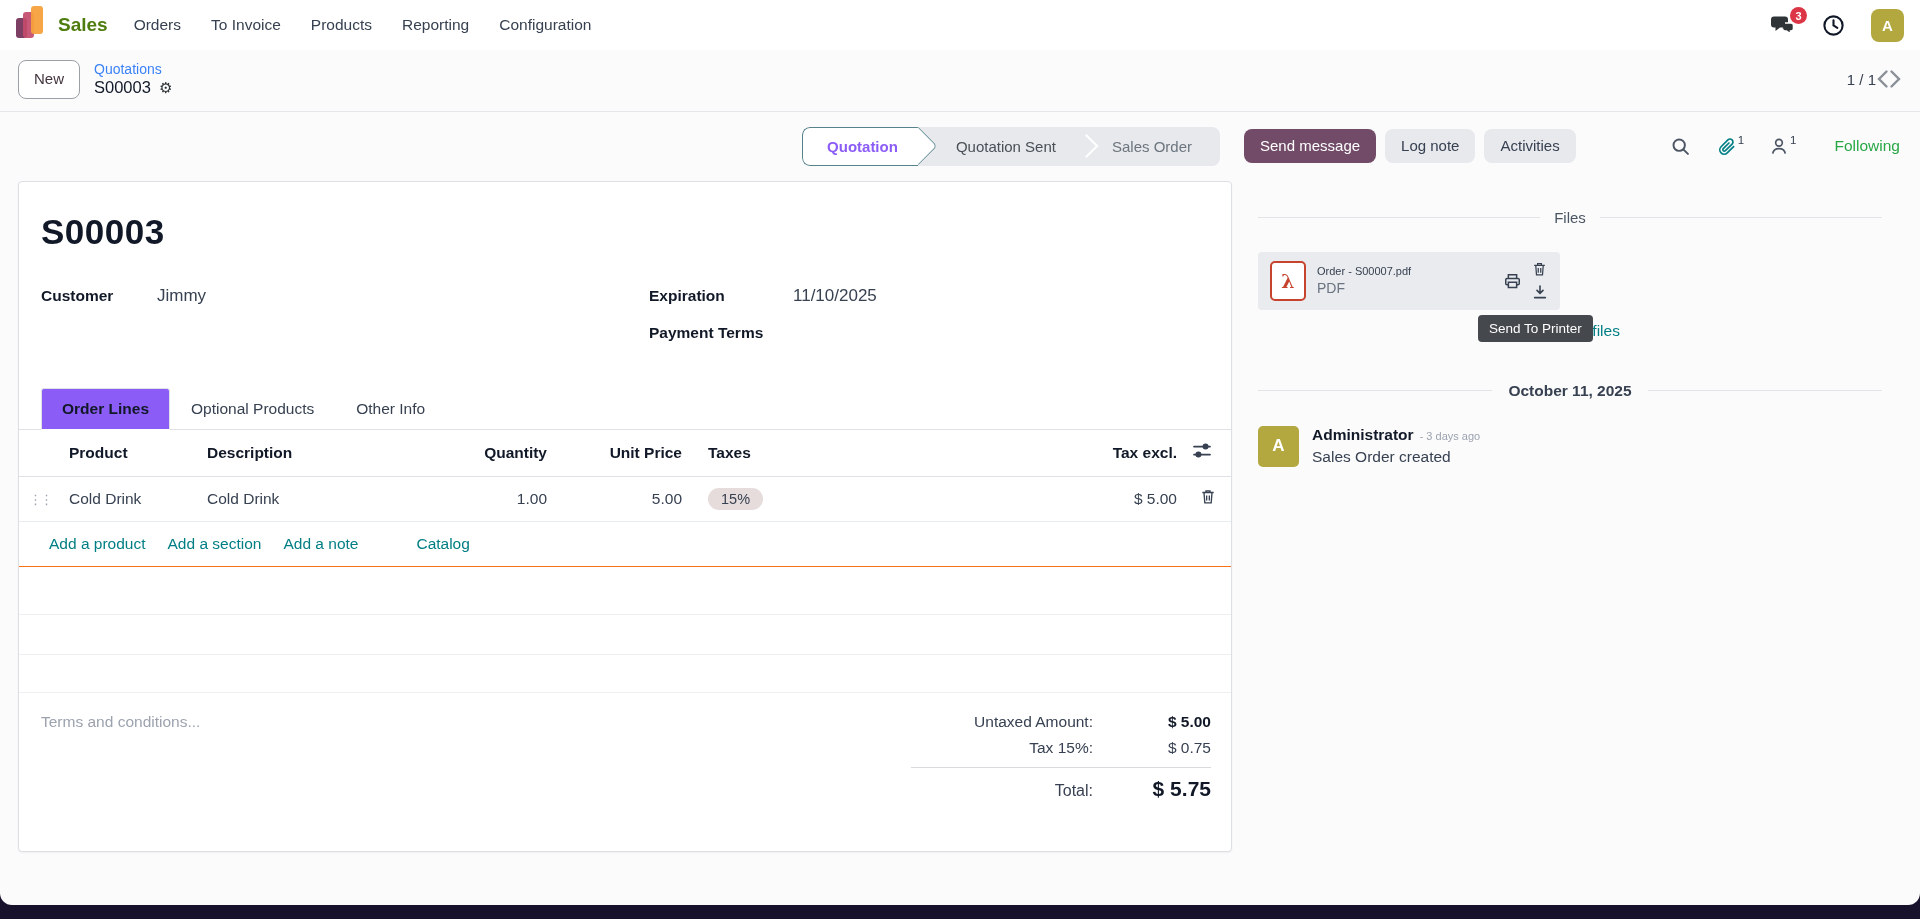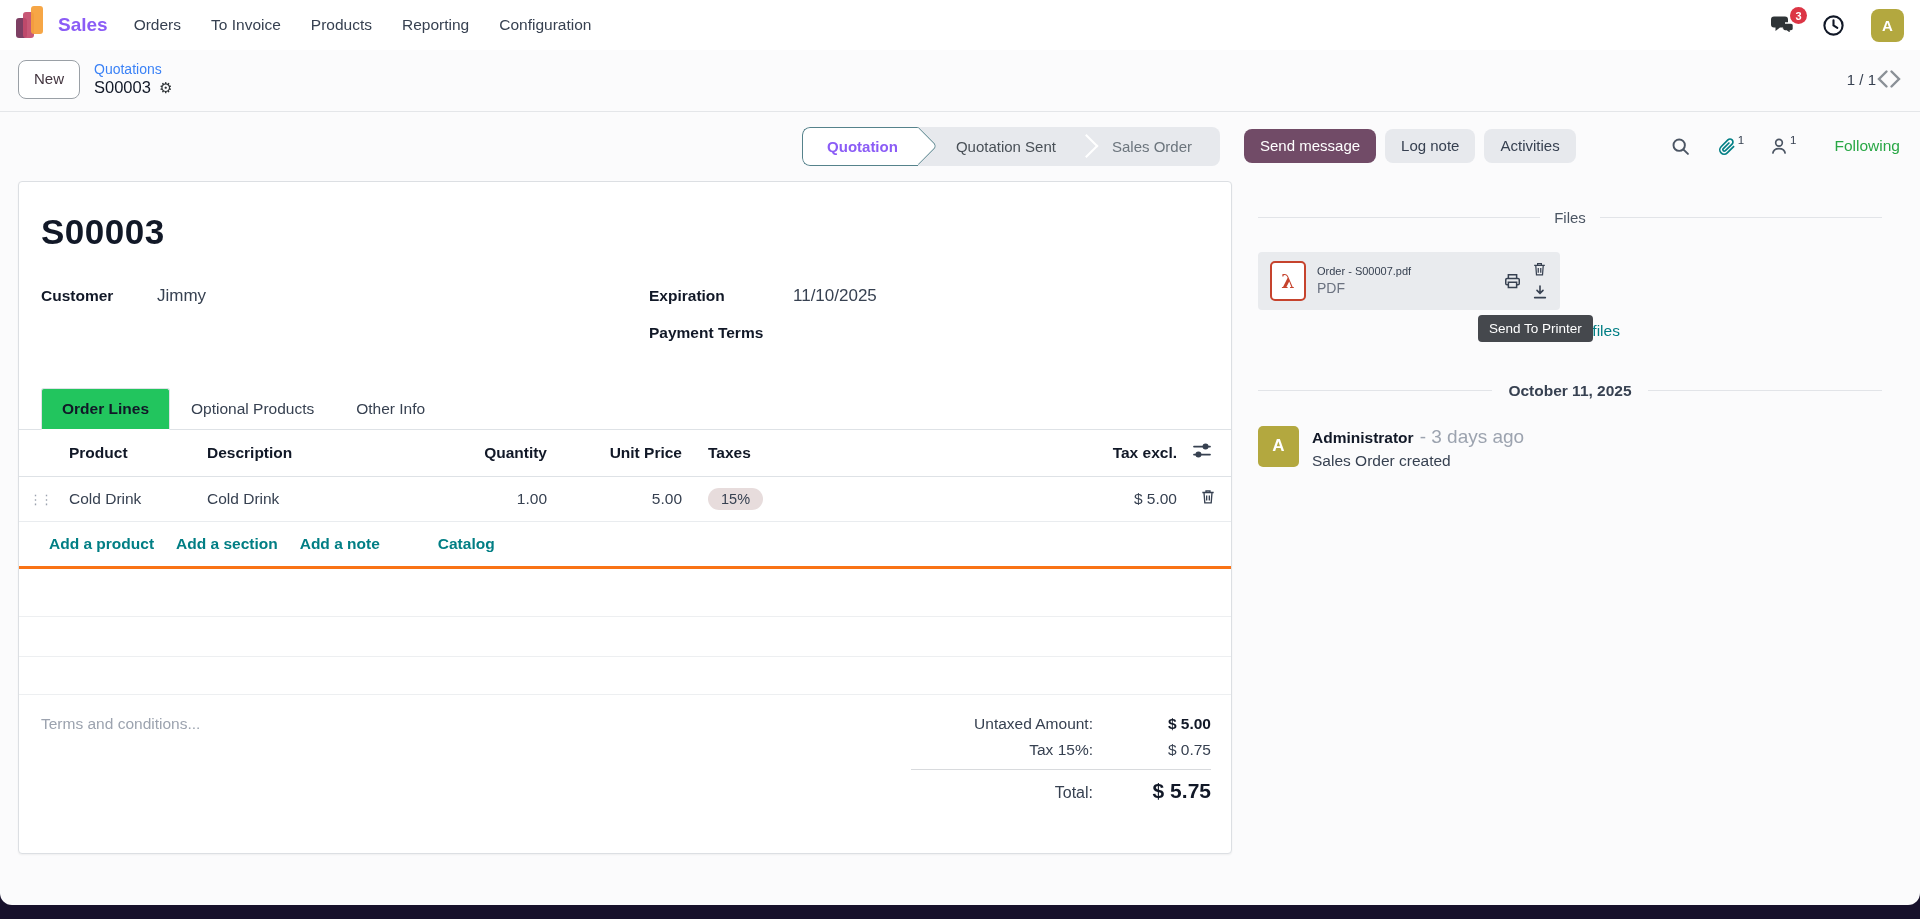--- a/index.html
+++ b/index.html
@@ -7,21 +7,21 @@
   body { background:#17112b; font-family:"Liberation Sans", sans-serif; color:#374151; font-size:15px; }
   .app { height:905px; background:#fbfbfc; border-radius:0 0 12px 12px; overflow:hidden; display:flex; flex-direction:column; }
 
   
   .topbar { background:#fff; height:50px; display:flex; align-items:center; padding:0 16px; flex:0 0 auto; }
   .logo { display:flex; align-items:flex-end; gap:0; margin-right:14px; position:relative; width:28px; height:30px; }
   .logo i { display:block; border-radius:3px; }
   .logo .b1 { width:11px; height:20px; background:#7d3f63; position:absolute; left:0; bottom:2px; }
   .logo .b2 { width:11px; height:26px; background:#c34a6b; position:absolute; left:7px; bottom:2px; opacity:.92; }
   .logo .b3 { width:12px; height:28px; background:#f6a13c; position:absolute; left:15px; bottom:6px; opacity:.95; }
-  .app-name { font-size:19px; font-weight:700; color:#8b5cf6; margin-right:26px; }
+  .app-name { font-size:19px; font-weight:700; color:#4d7c0f; margin-right:26px; }
   .nav-items { display:flex; gap:30px; }
   .nav-item { color:#374151; font-size:15.5px; cursor:pointer; }
   .topbar-right { margin-left:auto; display:flex; align-items:center; gap:26px; }
   .icon-btn { position:relative; display:flex; align-items:center; cursor:pointer; color:#2f3437; }
   .badge { position:absolute; top:-7px; right:-11px; background:#dc3545; color:#fff; font-size:11px; font-weight:700; border-radius:9px; min-width:17px; height:17px; display:flex; align-items:center; justify-content:center; padding:0 4px; }
   .avatar { width:33px; height:33px; border-radius:8px; background:#b3a83f; color:#fff; font-weight:700; font-size:15px; display:flex; align-items:center; justify-content:center; cursor:pointer; }
 
   
   .crumb-row { background:#fbfbfc; display:flex; align-items:center; padding:10px 18px 12px 18px; flex:0 0 auto; }
   .btn { border:none; border-radius:8px; padding:9px 16px; font-size:15px; font-family:inherit; cursor:pointer; line-height:1.1; }
@@ -67,37 +67,37 @@
   .frow { display:flex; margin-bottom:18px; align-items:baseline; }
   .flabel { font-weight:700; color:#111827; font-size:15.5px; }
   .fgroup-left .flabel { width:116px; }
   .fgroup-right .flabel { width:144px; font-weight:700; }
   .fvalue { color:#374151; font-size:17px; }
   .link-teal { color:#017e84; cursor:pointer; }
 
   
   .tabs { display:flex; border-bottom:1px solid #dee2e6; margin-top:28px; padding-left:22px; }
   .tab { padding:11px 20px; color:#374151; font-size:15.5px; cursor:pointer; border:1px solid transparent; border-bottom:none; }
-  .tab.active { background:#22c55e; border-color:#dee2e6; font-weight:700; color:#111827; border-radius:3px 3px 0 0; margin-bottom:-1px; border-bottom:1px solid #fff; }
+  .tab.active { background:#8b5cf6; border-color:#dee2e6; font-weight:700; color:#111827; border-radius:3px 3px 0 0; margin-bottom:-1px; border-bottom:1px solid #fff; }
 
   
   table.lines { width:100%; border-collapse:collapse; font-size:15.5px; }
   table.lines th { font-weight:700; color:#111827; text-align:left; padding:13px 8px; border-bottom:1px solid #dee2e6; }
   table.lines td { padding:11px 8px; border-bottom:1px solid #e9ecef; color:#374151; }
   .col-handle { width:42px; }
   .col-product { width:138px; }
   .col-qty { width:150px; text-align:right !important; }
   .col-price { width:135px; text-align:right !important; }
   .col-taxes { width:330px; padding-left:18px !important; }
   .col-sub { width:165px; text-align:right !important; }
   .col-trash { width:46px; }
   .drag-dots { color:#9ca3af; font-size:13px; letter-spacing:-2px; cursor:grab; display:inline-block; }
   .pill { display:inline-block; background:#e7dcdc; border-radius:12px; padding:3px 13px; font-size:14.5px; color:#374151; }
   .sliders-icon, .trash-icon { color:#374151; cursor:pointer; display:inline-flex; }
-  .line-links { display:flex; gap:22px; padding:13px 8px 13px 30px; border-bottom:3px solid #f97316; font-size:15.5px;font-weight:bold; }
+  .line-links { display:flex; gap:22px; padding:13px 8px 13px 30px; border-bottom:1px solid #f97316; font-size:15.5px; }
   .line-links .catalog { margin-left:36px; }
   .empty-row { border-bottom:1px solid #edeff1; }
   .empty-row.r1 { height:48px; }
   .empty-row.r2 { height:40px; }
   .empty-row.r3 { height:38px; }
 
   
   .sheet-footer { display:flex; justify-content:space-between; margin-top:16px; padding-left:22px; padding-right:20px; }
   .terms { color:#9ca3af; font-size:15.5px; padding-top:4px; }
   .totals { width:300px; }
@@ -122,21 +122,21 @@
   .a-ic { color:#374151; cursor:pointer; display:flex; }
   .a-col { display:flex; flex-direction:column; gap:7px; }
   .tooltip { position:absolute; left:220px; top:calc(100% + 5px); background:#45484d; color:#fff; font-size:13.5px; padding:6px 11px; border-radius:4px; white-space:nowrap; z-index:5; }
   .attach-link { margin-top:12px; display:flex; justify-content:center; align-items:center; gap:7px; color:#017e84; font-size:15.5px; cursor:pointer; font-weight:500; }
   .date-div { display:flex; align-items:center; gap:16px; margin-top:42px; color:#374151; font-weight:700; font-size:15.5px; }
   .date-div::before, .date-div::after { content:""; flex:1; height:1px; background:#e2e4e8; }
   .message { display:flex; gap:13px; margin-top:26px; }
   .msg-avatar { width:41px; height:41px; border-radius:5px; background:#b3a83f; color:#fff; font-weight:700; font-size:17px; display:flex; align-items:center; justify-content:center; flex:0 0 auto; }
   .msg-head { display:flex; align-items:baseline; gap:6px; }
   .msg-author { font-weight:700; color:#111827; font-size:15.5px; }
-  .msg-time { color:#9ca3af; font-size:19px; }
+  .msg-time { color:#9ca3af; font-size:11px; }
   .msg-body { color:#374151; font-size:15.5px; margin-top:4px; }
   svg { display:block; }
 </style>
 </head>
 <body>
 
 <div class="app">
 
   <div class="topbar">
     <div class="logo">

